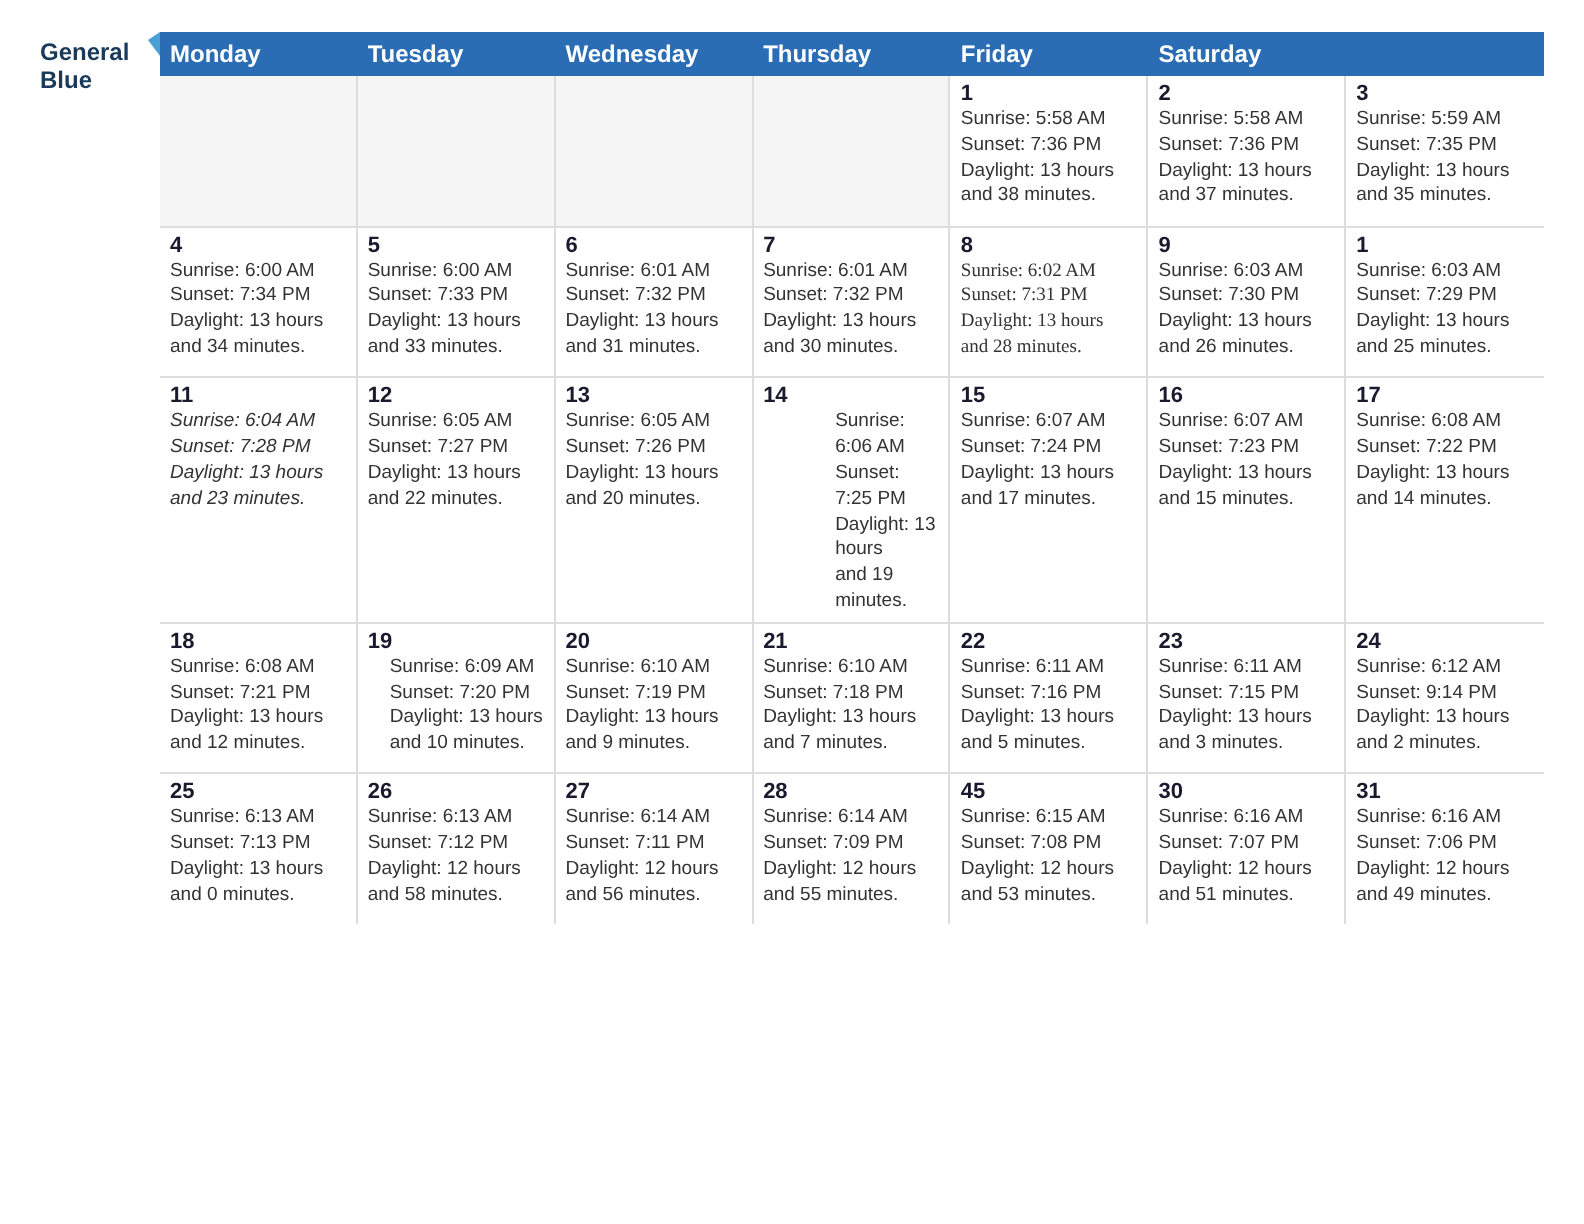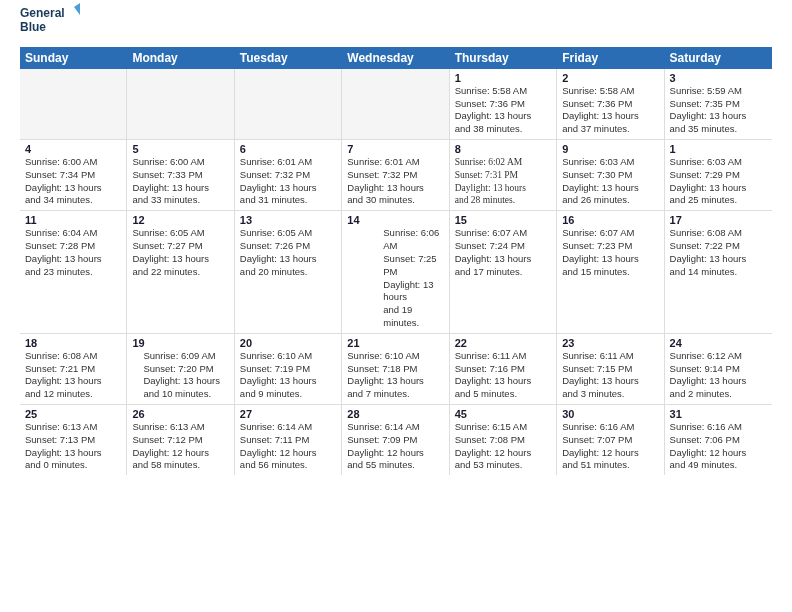--- a/index.html
+++ b/index.html
@@ -8,22 +8,21 @@
       background: #fff;
       width: 792px;
       height: 612px;
       overflow: hidden;
     }
     .page {
       width: 792px;
       height: 474px;
       padding: 16px 20px 12px 20px;
       display: flex;
-      flex-direction: column;
-      justify-content: center;
+      flex-direction: row;
     }
     .header {
       display: flex;
       align-items: flex-start;
       justify-content: space-between;
       margin-bottom: 8px;
     }
     .logo {
       display: flex;
       align-items: center;
@@ -112,21 +111,20 @@
     </svg>
   </div>
     <div class="title-block">
       <div class="title-month"></div>
       <div class="title-location"></div>
     </div>
   </div>
 
   <div class="calendar">
     <div class="cal-header">
-    <div class="cal-header-cell">Sunday</div>
         <div class="cal-header-cell">Monday</div>
         <div class="cal-header-cell">Tuesday</div>
         <div class="cal-header-cell">Wednesday</div>
         <div class="cal-header-cell">Thursday</div>
         <div class="cal-header-cell">Friday</div>
         <div class="cal-header-cell">Saturday</div>
       </div>
     <div class="cal-body">
     <div class="cal-row">
           <div class="cal-cell empty"></div>
@@ -202,21 +200,21 @@
             <div class="day-num">1</div>
             <div class="day-info" style="white-space: pre-line;">Sunrise: 6:03 AM
 Sunset: 7:29 PM
 Daylight: 13 hours
 and 25 minutes.</div>
           </div>
         </div>
         <div class="cal-row">
           <div class="cal-cell">
             <div class="day-num">11</div>
-            <div class="day-info" style="white-space: pre-line;">Sunrise: 6:04 AM
+            <div class="day-info" style="white-space: pre-line; font-style: italic;">Sunrise: 6:04 AM
 Sunset: 7:28 PM
 Daylight: 13 hours
 and 23 minutes.</div>
           </div>
           <div class="cal-cell">
             <div class="day-num">12</div>
             <div class="day-info" style="white-space: pre-line;">Sunrise: 6:05 AM
 Sunset: 7:27 PM
 Daylight: 13 hours
 and 22 minutes.</div>

